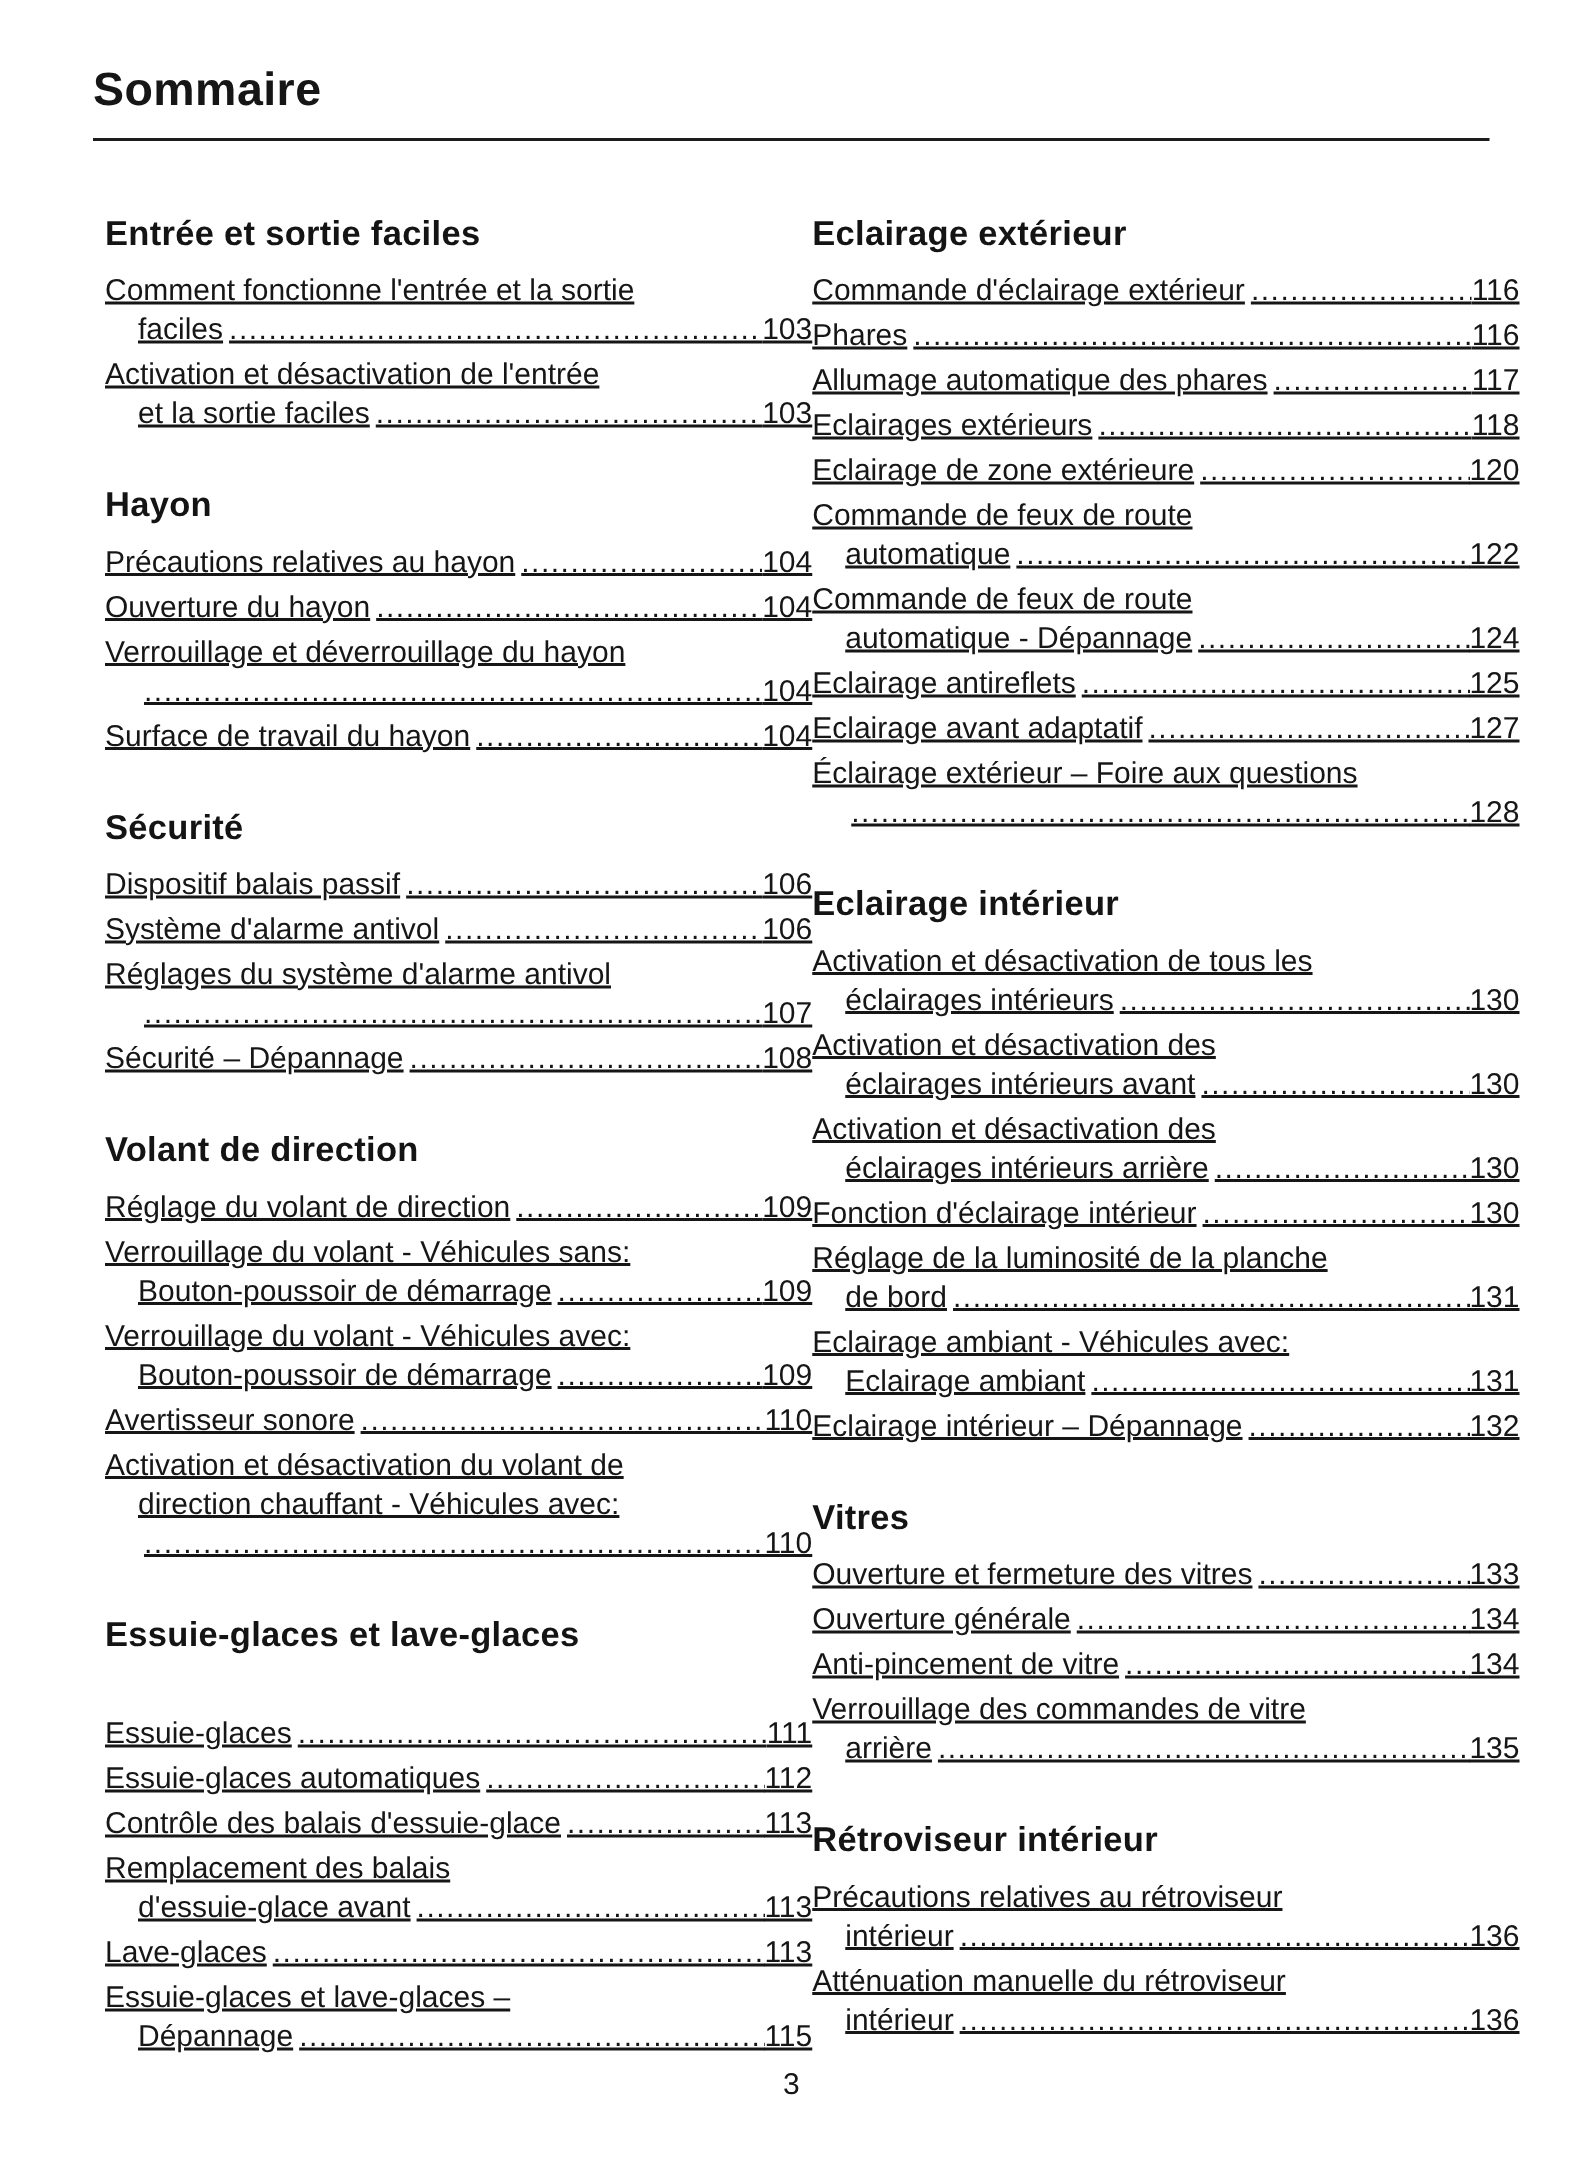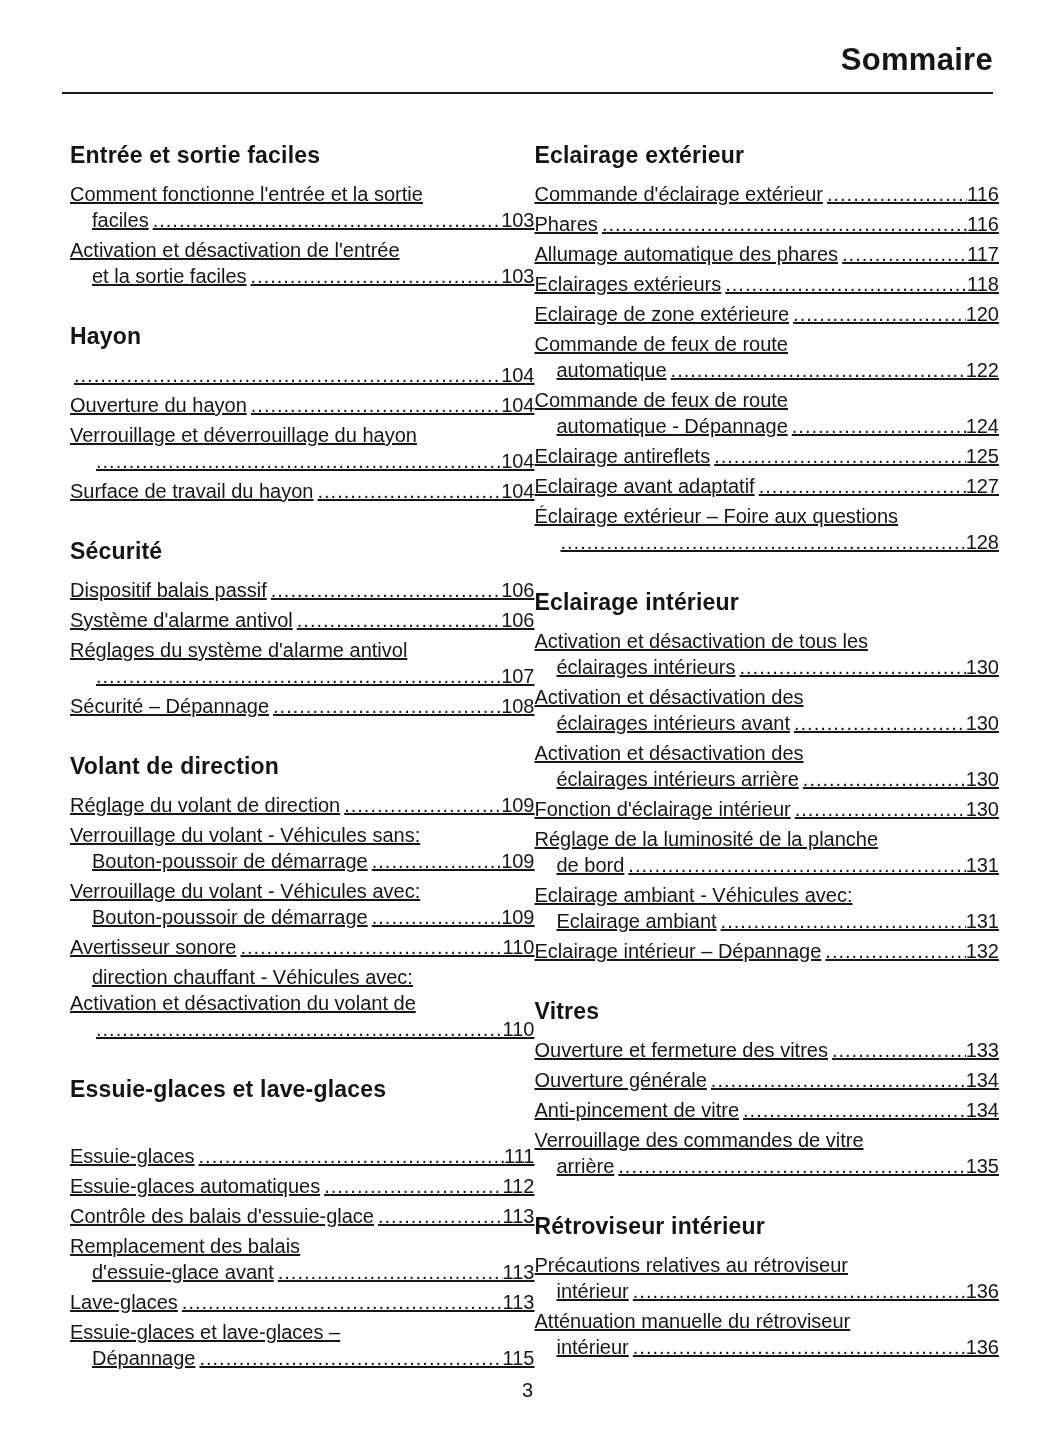--- a/index.html
+++ b/index.html
@@ -19,34 +19,34 @@
     height: 1448px;
     margin: 0 auto;
     background: #ffffff;
     overflow: hidden;
   }
   .header {
     padding: 42px 62px 0;
   }
   .title {
     margin: 0;
-    text-align: right;
+    text-align: left;
     font-size: 31px;
     font-weight: 700;
     letter-spacing: 0.3px;
     color: #161616;
   }
   .rule {
     border: none;
     border-top: 2px solid #1d1d1d;
     margin: 14px 0 0;
   }
   .columns {
     display: flex;
-    padding: 48px 56px 0 70px;
+    padding: 48px 42px 0 70px;
   }
   .col {
     flex: 1 1 0;
     min-width: 0;
   }
   .sec {
     margin-top: 34px;
   }
   .col > .sec:first-child { margin-top: 0; }
   .sec-heading {
@@ -116,20 +116,21 @@
               <span class="txt">et la sortie faciles</span>
               <span class="dots">........................................................................................................................................................................................................</span>
               <span class="pg">103</span>
             </div>
           </div>
         </section>
         <section class="sec">
           <h2 class="sec-heading">Hayon</h2>
           <div class="entry">
             <div class="line leader">
+              <span class="txt">Précautions relatives au hayon</span>
               <span class="dots">........................................................................................................................................................................................................</span>
               <span class="pg">104</span>
             </div>
           </div>
           <div class="entry">
             <div class="line leader">
               <span class="txt">Ouverture du hayon</span>
               <span class="dots">........................................................................................................................................................................................................</span>
               <span class="pg">104</span>
             </div>
@@ -208,22 +209,22 @@
             </div>
           </div>
           <div class="entry">
             <div class="line leader">
               <span class="txt">Avertisseur sonore</span>
               <span class="dots">........................................................................................................................................................................................................</span>
               <span class="pg">110</span>
             </div>
           </div>
           <div class="entry">
+            <div class="line">Activation et désactivation du volant de</div>
             <div class="line cont">direction chauffant - Véhicules avec:</div>
-            <div class="line">Activation et désactivation du volant de</div>
             <div class="line cont leader">
               <span class="dots">........................................................................................................................................................................................................</span>
               <span class="pg">110</span>
             </div>
           </div>
         </section>
         <section class="sec gap">
           <h2 class="sec-heading">Essuie-glaces et lave-glaces</h2>
           <div class="entry">
             <div class="line leader">

